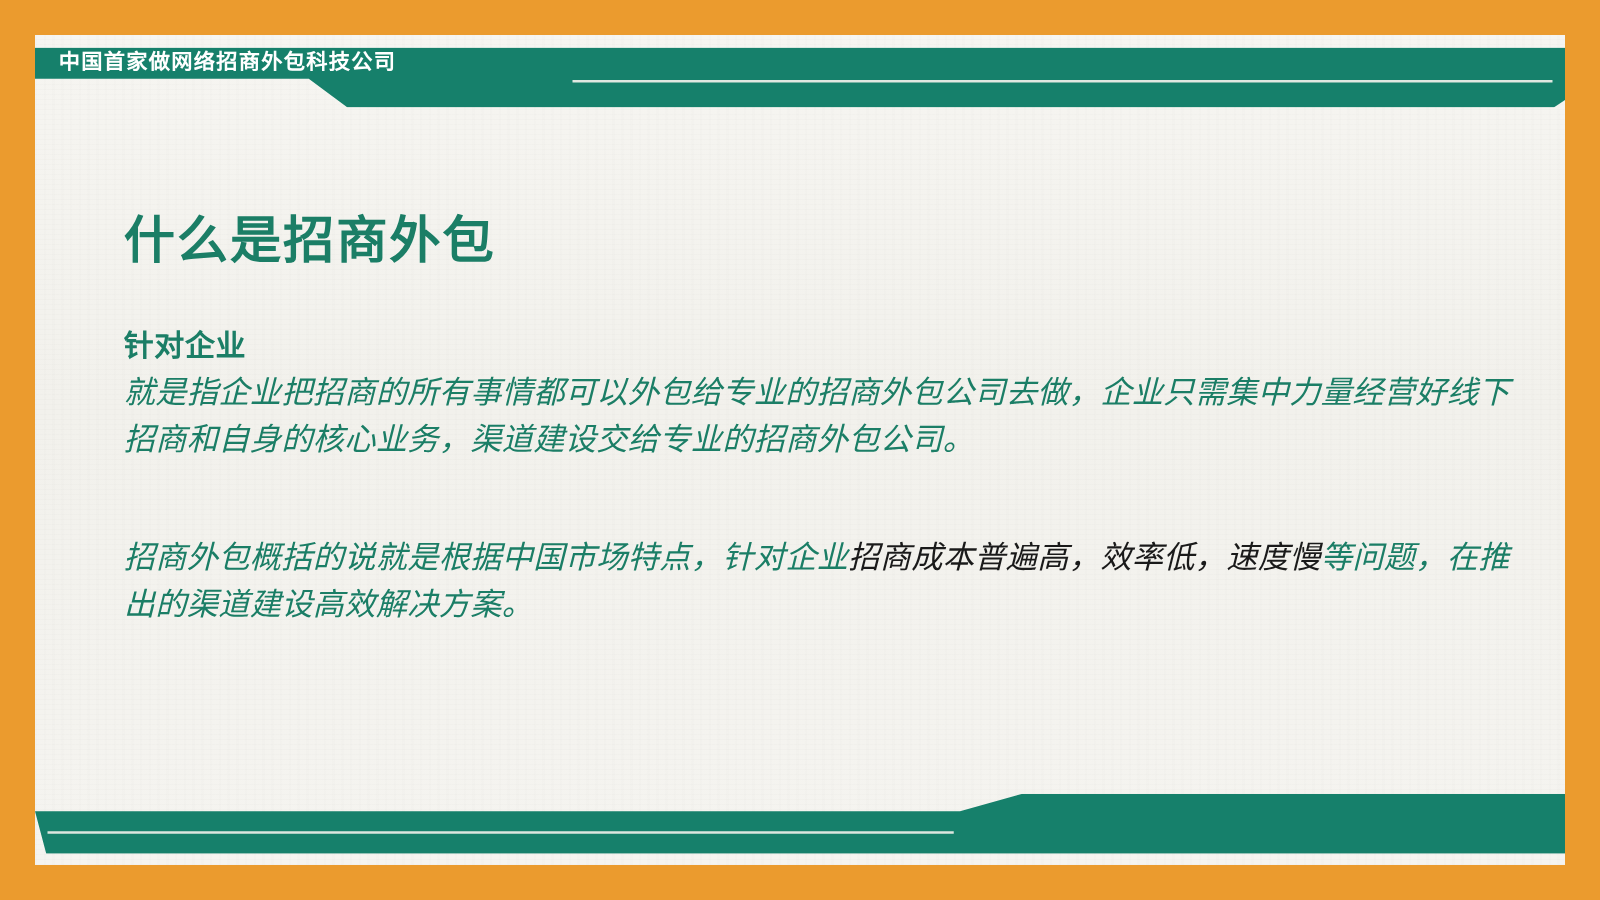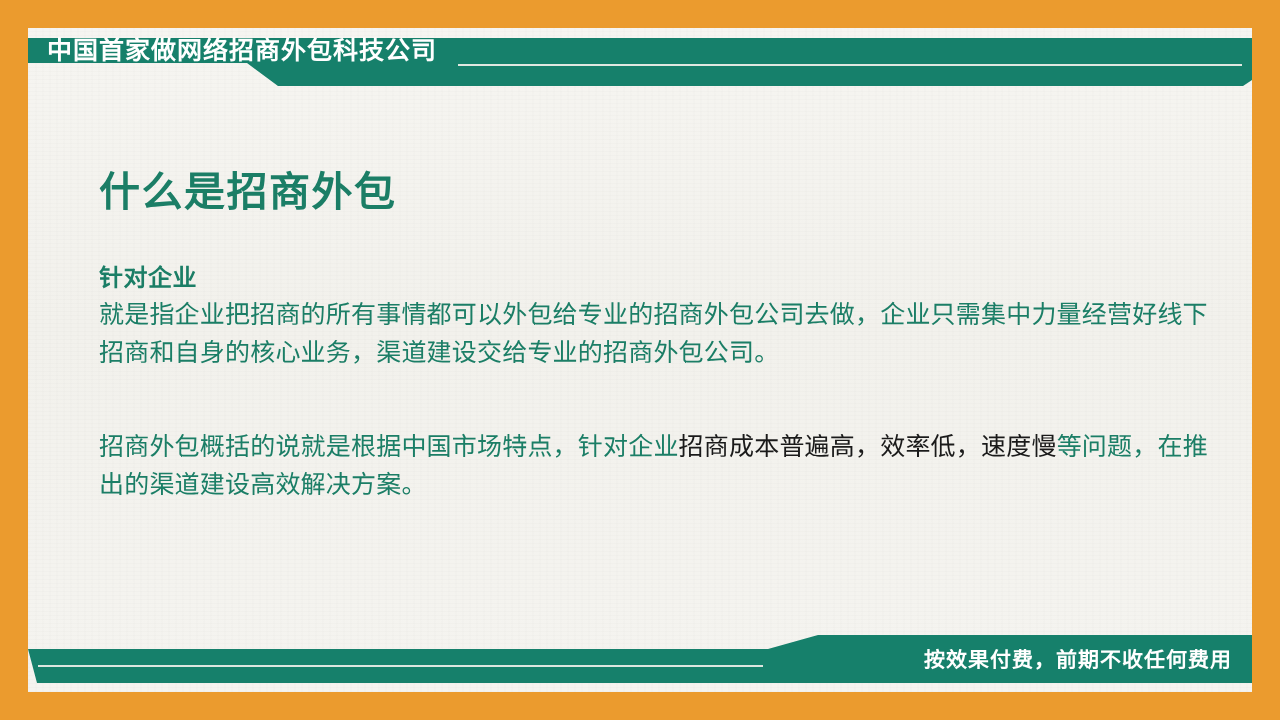--- a/index.html
+++ b/index.html
@@ -45,21 +45,21 @@
     position:absolute;
     left:430px;top:26px;
     width:784px;height:2px;
     background:#f2f1ec;
     opacity:.92;
   }
   .header-title{
     position:absolute;
     left:19px;top:-1px;
     height:26px;line-height:26px;
-    font-size:25px;font-weight:bold;
+    font-size:17px;font-weight:bold;
     letter-spacing:1px;
     color:#ffffff;
     white-space:nowrap;
   }
 
   
   .content{
     position:absolute;
     left:71px;top:140px;
     width:1110px;
@@ -80,20 +80,21 @@
     line-height:1.25;
     margin:0 0 2px 0;
   }
   .para{
     font-size:25px;
     line-height:38px;
     color:#1b7e66;
     letter-spacing:.2px;
     margin:0;
     max-width:1110px;
+    font-style:italic;
   }
   .para.second{margin-top:56px;}
   .hl-dark{color:#1a1a1a;}
 
   
   .footer-banner{
     position:absolute;
     left:0;bottom:9px;
     width:1224px;height:48px;
     color:#ffffff;
@@ -138,17 +139,16 @@
       <div class="lead-term">针对企业</div>
 
       <p class="para">就是指企业把招商的所有事情都可以外包给专业的招商外包公司去做，企业只需集中力量经营好线下招商和自身的核心业务，渠道建设交给专业的招商外包公司。</p>
 
       <p class="para second"><span>招商外包概括的说就是根据中国市场特点，针对企业</span><span class="hl-dark">招商成本普遍高，效率低，速度慢</span><span>等问题，在推出的渠道建设高效解决方案。</span></p>
     </div>
 
     <div class="footer-banner">
       <div class="footer-shape"></div>
       <div class="footer-line"></div>
-      <div class="footer-text">按效果付费，前期不收任何费用</div>
     </div>
 
   </div>
 </div>
 
 </body></html>

